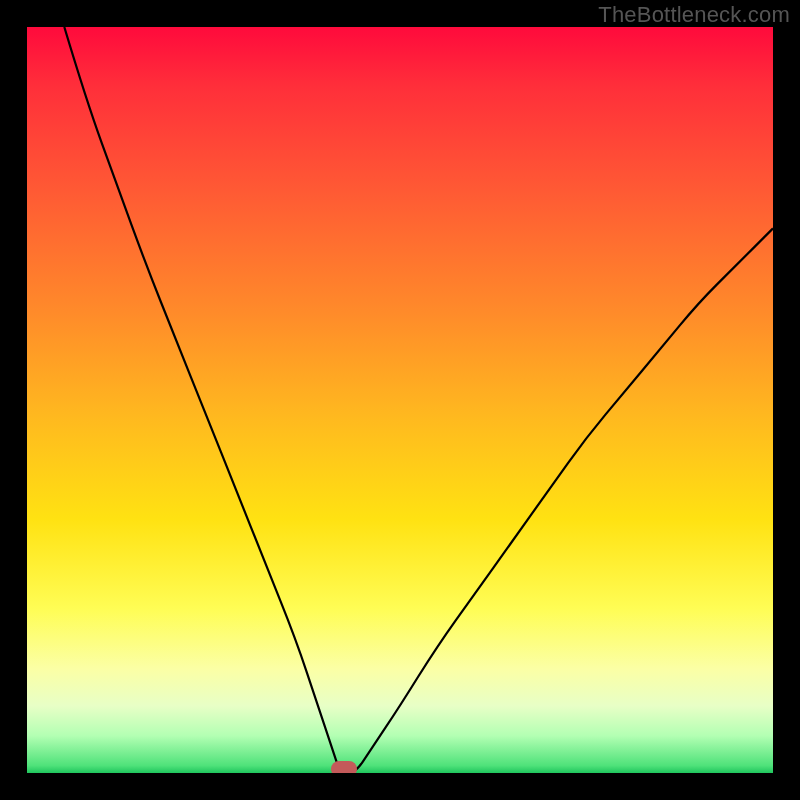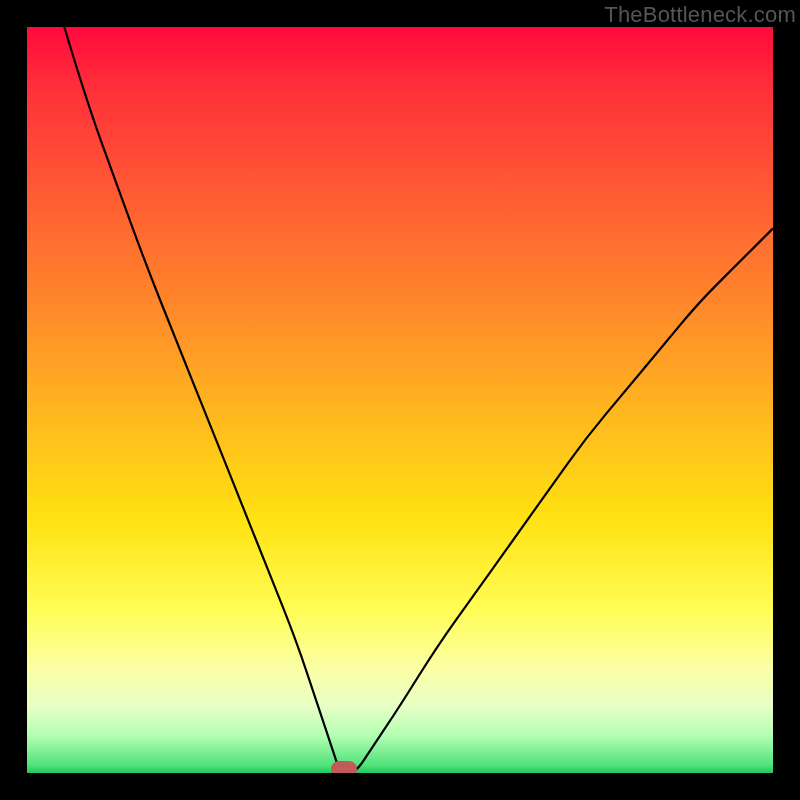--- a/index.html
+++ b/index.html
@@ -60,21 +60,21 @@
     position: absolute;
     width: 26px;
     height: 16px;
     border-radius: 8px;
     background: #c35a5a;
     transform: translate(-50%, -50%);
   }
   .watermark {
     position: absolute;
     top: 2px;
-    right: 4px;
+    right: 10px;
     color: #555;
     font-size: 22px;
     font-weight: 500;
     letter-spacing: 0.2px;
     user-select: none;
   }
 </style>
 </head>
 <body>
 

